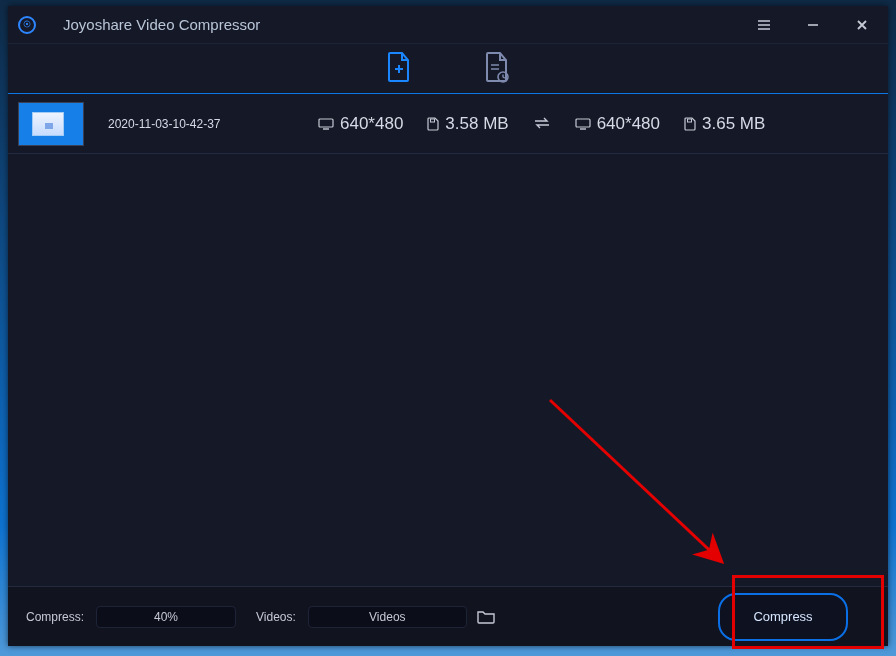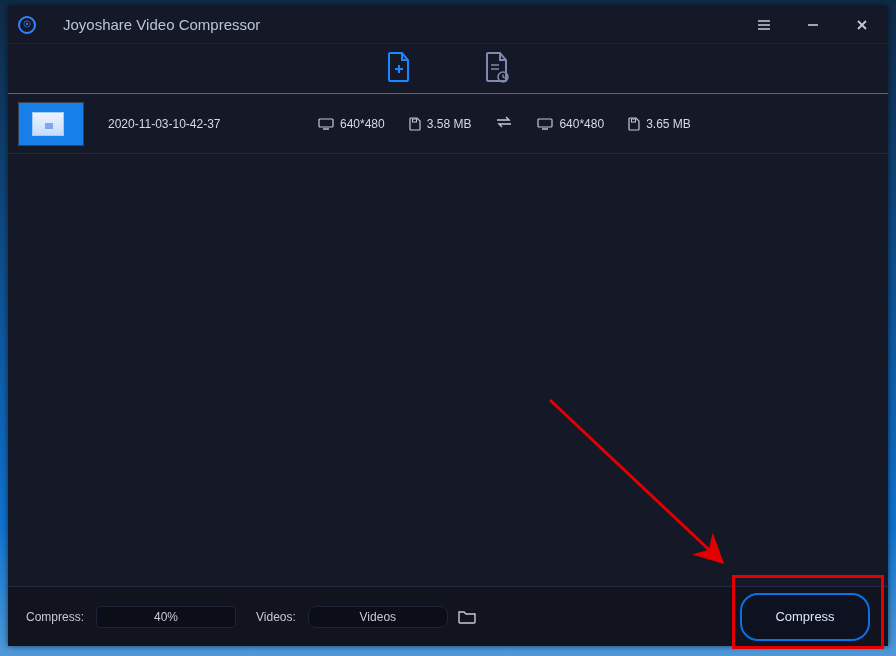--- a/index.html
+++ b/index.html
@@ -49,39 +49,39 @@
     background: linear-gradient(180deg, #eef3ff 0%, #c7dcff 100%);
     box-shadow: 0 0 0 1px rgba(255,255,255,.6);
   }
   .thumb::after {
     content: ""; position: absolute; left: 26px; top: 20px; width: 8px; height: 6px;
     background: #7fa6e8;
   }
   .finfo { display: flex; flex-direction: column; gap: 6px; width: 210px; margin-left: 12px; }
   .fname { font-size: 12px; color: #d6d9e6; }
   .fdur  { font-size: 11px; color: #a0a6b8; display: flex; align-items: center; gap: 6px; }
-  .specs { display: flex; align-items: center; gap: 24px; font-size: 12px; color: #d6d9e6; }
+  .specs { display: flex; align-items: center; gap: 24px; font-size: 17px; color: #d6d9e6; }
   .spec  { display: flex; align-items: center; gap: 6px; }
   .sep-icon svg { width: 18px; height: 12px; }
   
   .filearea { height: 490px; overflow: hidden; }
   
   .footer {
     position: absolute; left: 0; right: 0; bottom: 0; height: 60px;
-    display: flex; align-items: center; padding: 0 8px 0 18px;
+    display: flex; align-items: center; padding: 0 30px 0 18px;
     border-top: 1px solid #232a3f; background: #11131f;
   }
   .f-label { font-size: 12px; color: #c6c9d6; margin-right: 12px; }
   .f-field {
     background: #0b0d18; border: 1px solid #1e2438; border-radius: 4px;
     height: 22px; display: flex; align-items: center; justify-content: center;
     font-size: 12px; color: #c6c9d6; cursor: pointer;
   }
   .compress-val { width: 140px; margin-right: 20px; }
-  .output-val { width: 140px; margin-right: 10px; border-radius: 8px; }
+  .output-val { width: 159px; margin-right: 10px; }
   .folder-btn { cursor: pointer; display:flex; align-items:center; }
   .spacer { flex: 1; }
   .compress-btn {
     width: 130px; height: 48px; border: 2px solid #0b6fe6; border-radius: 18px;
     display: flex; align-items: center; justify-content: center;
     color: #d6e6ff; font-size: 13px; cursor: pointer; background: #0e1120;
     margin-right: 10px;
   }
   
   .annot { position: absolute; left: 0; top: 0; width: 100%; height: 100%; pointer-events: none; }

